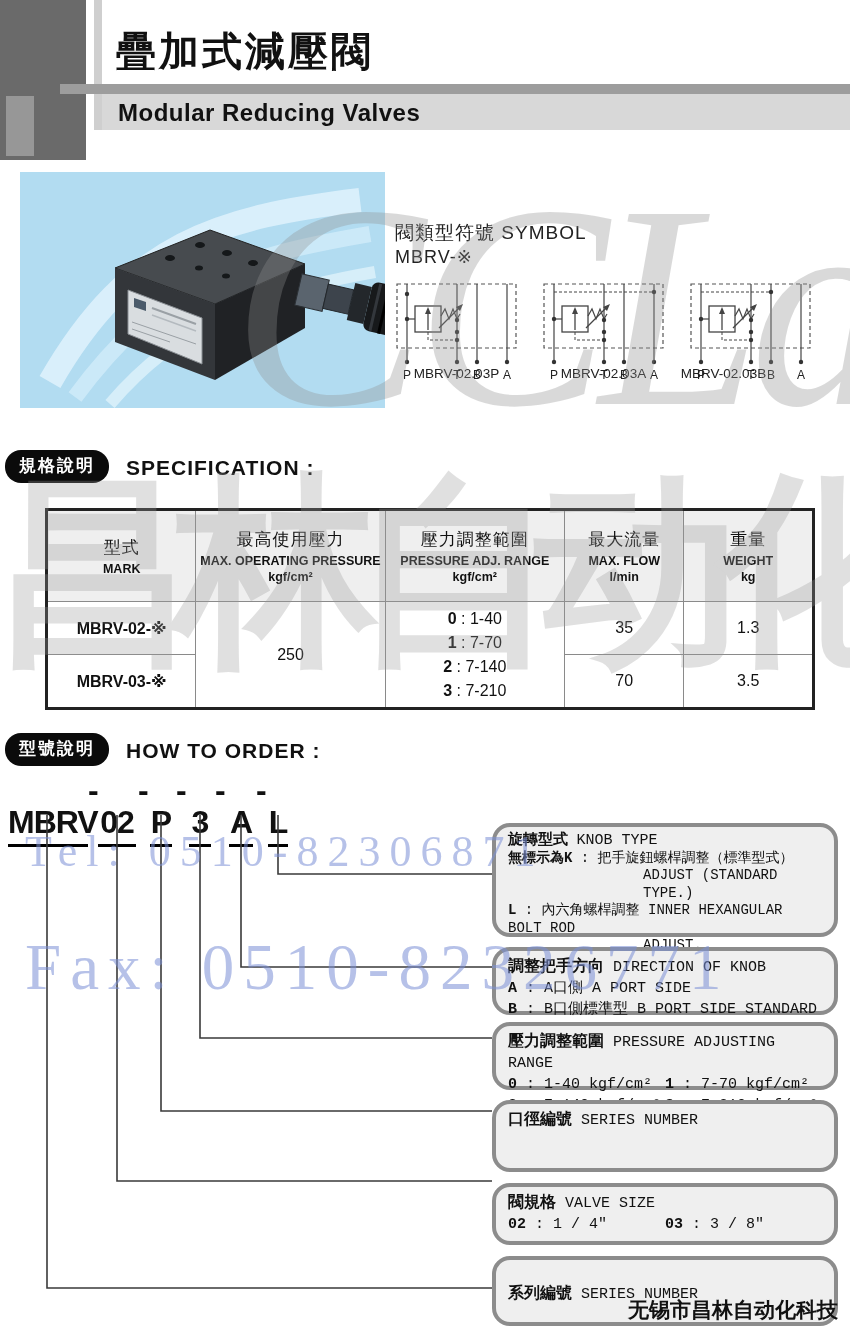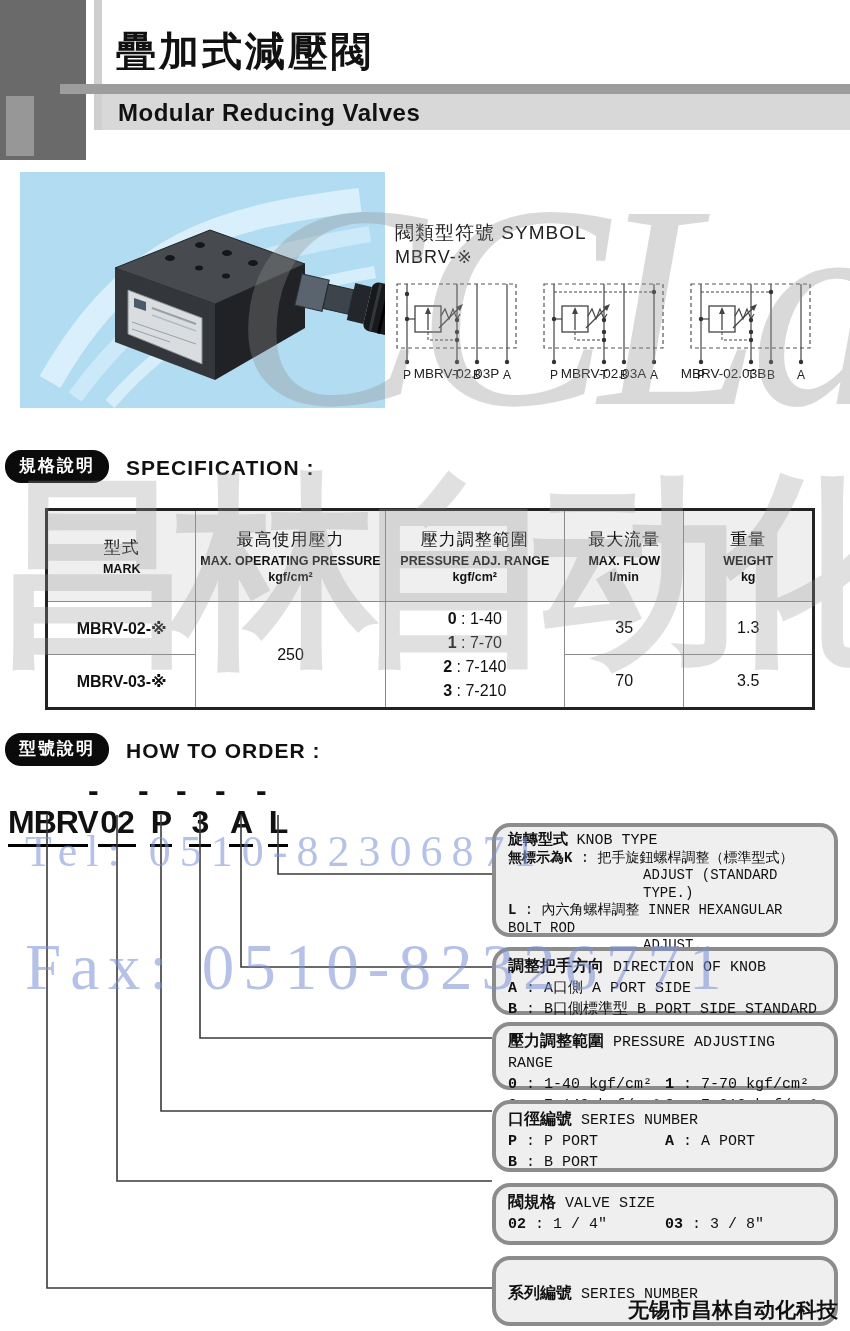--- a/index.html
+++ b/index.html
@@ -332,25 +332,20 @@
     <div class="grid2">
       <div class="opt"><b>0</b><span> : 1-40 kgf/cm²</span></div>
       <div class="opt"><b>1</b><span> : 7-70 kgf/cm²</span></div>
       <div class="opt"><b>2</b><span> : 7-140 kgf/cm²</span></div>
       <div class="opt"><b>3</b><span> : 7-210 kgf/cm²</span></div>
     </div>
   </div>
 
   <div class="abs callout" style="top:1100px;height:72px;">
     <div><span class="ti-cjk">口徑編號</span>&nbsp;<span class="ti-en">SERIES NUMBER</span></div>
-    <div class="grid2">
-      <div class="opt"><b>P</b><span> : P PORT</span></div>
-      <div class="opt"><b>A</b><span> : A PORT</span></div>
-      <div class="opt"><b>B</b><span> : B PORT</span></div>
-    </div>
   </div>
 
   <div class="abs callout" style="top:1183px;height:62px;">
     <div><span class="ti-cjk">閥規格</span>&nbsp;<span class="ti-en">VALVE SIZE</span></div>
     <div class="grid2">
       <div class="opt"><b>02</b><span> : 1 / 4"</span></div>
       <div class="opt"><b>03</b><span> : 3 / 8"</span></div>
     </div>
   </div>
 

